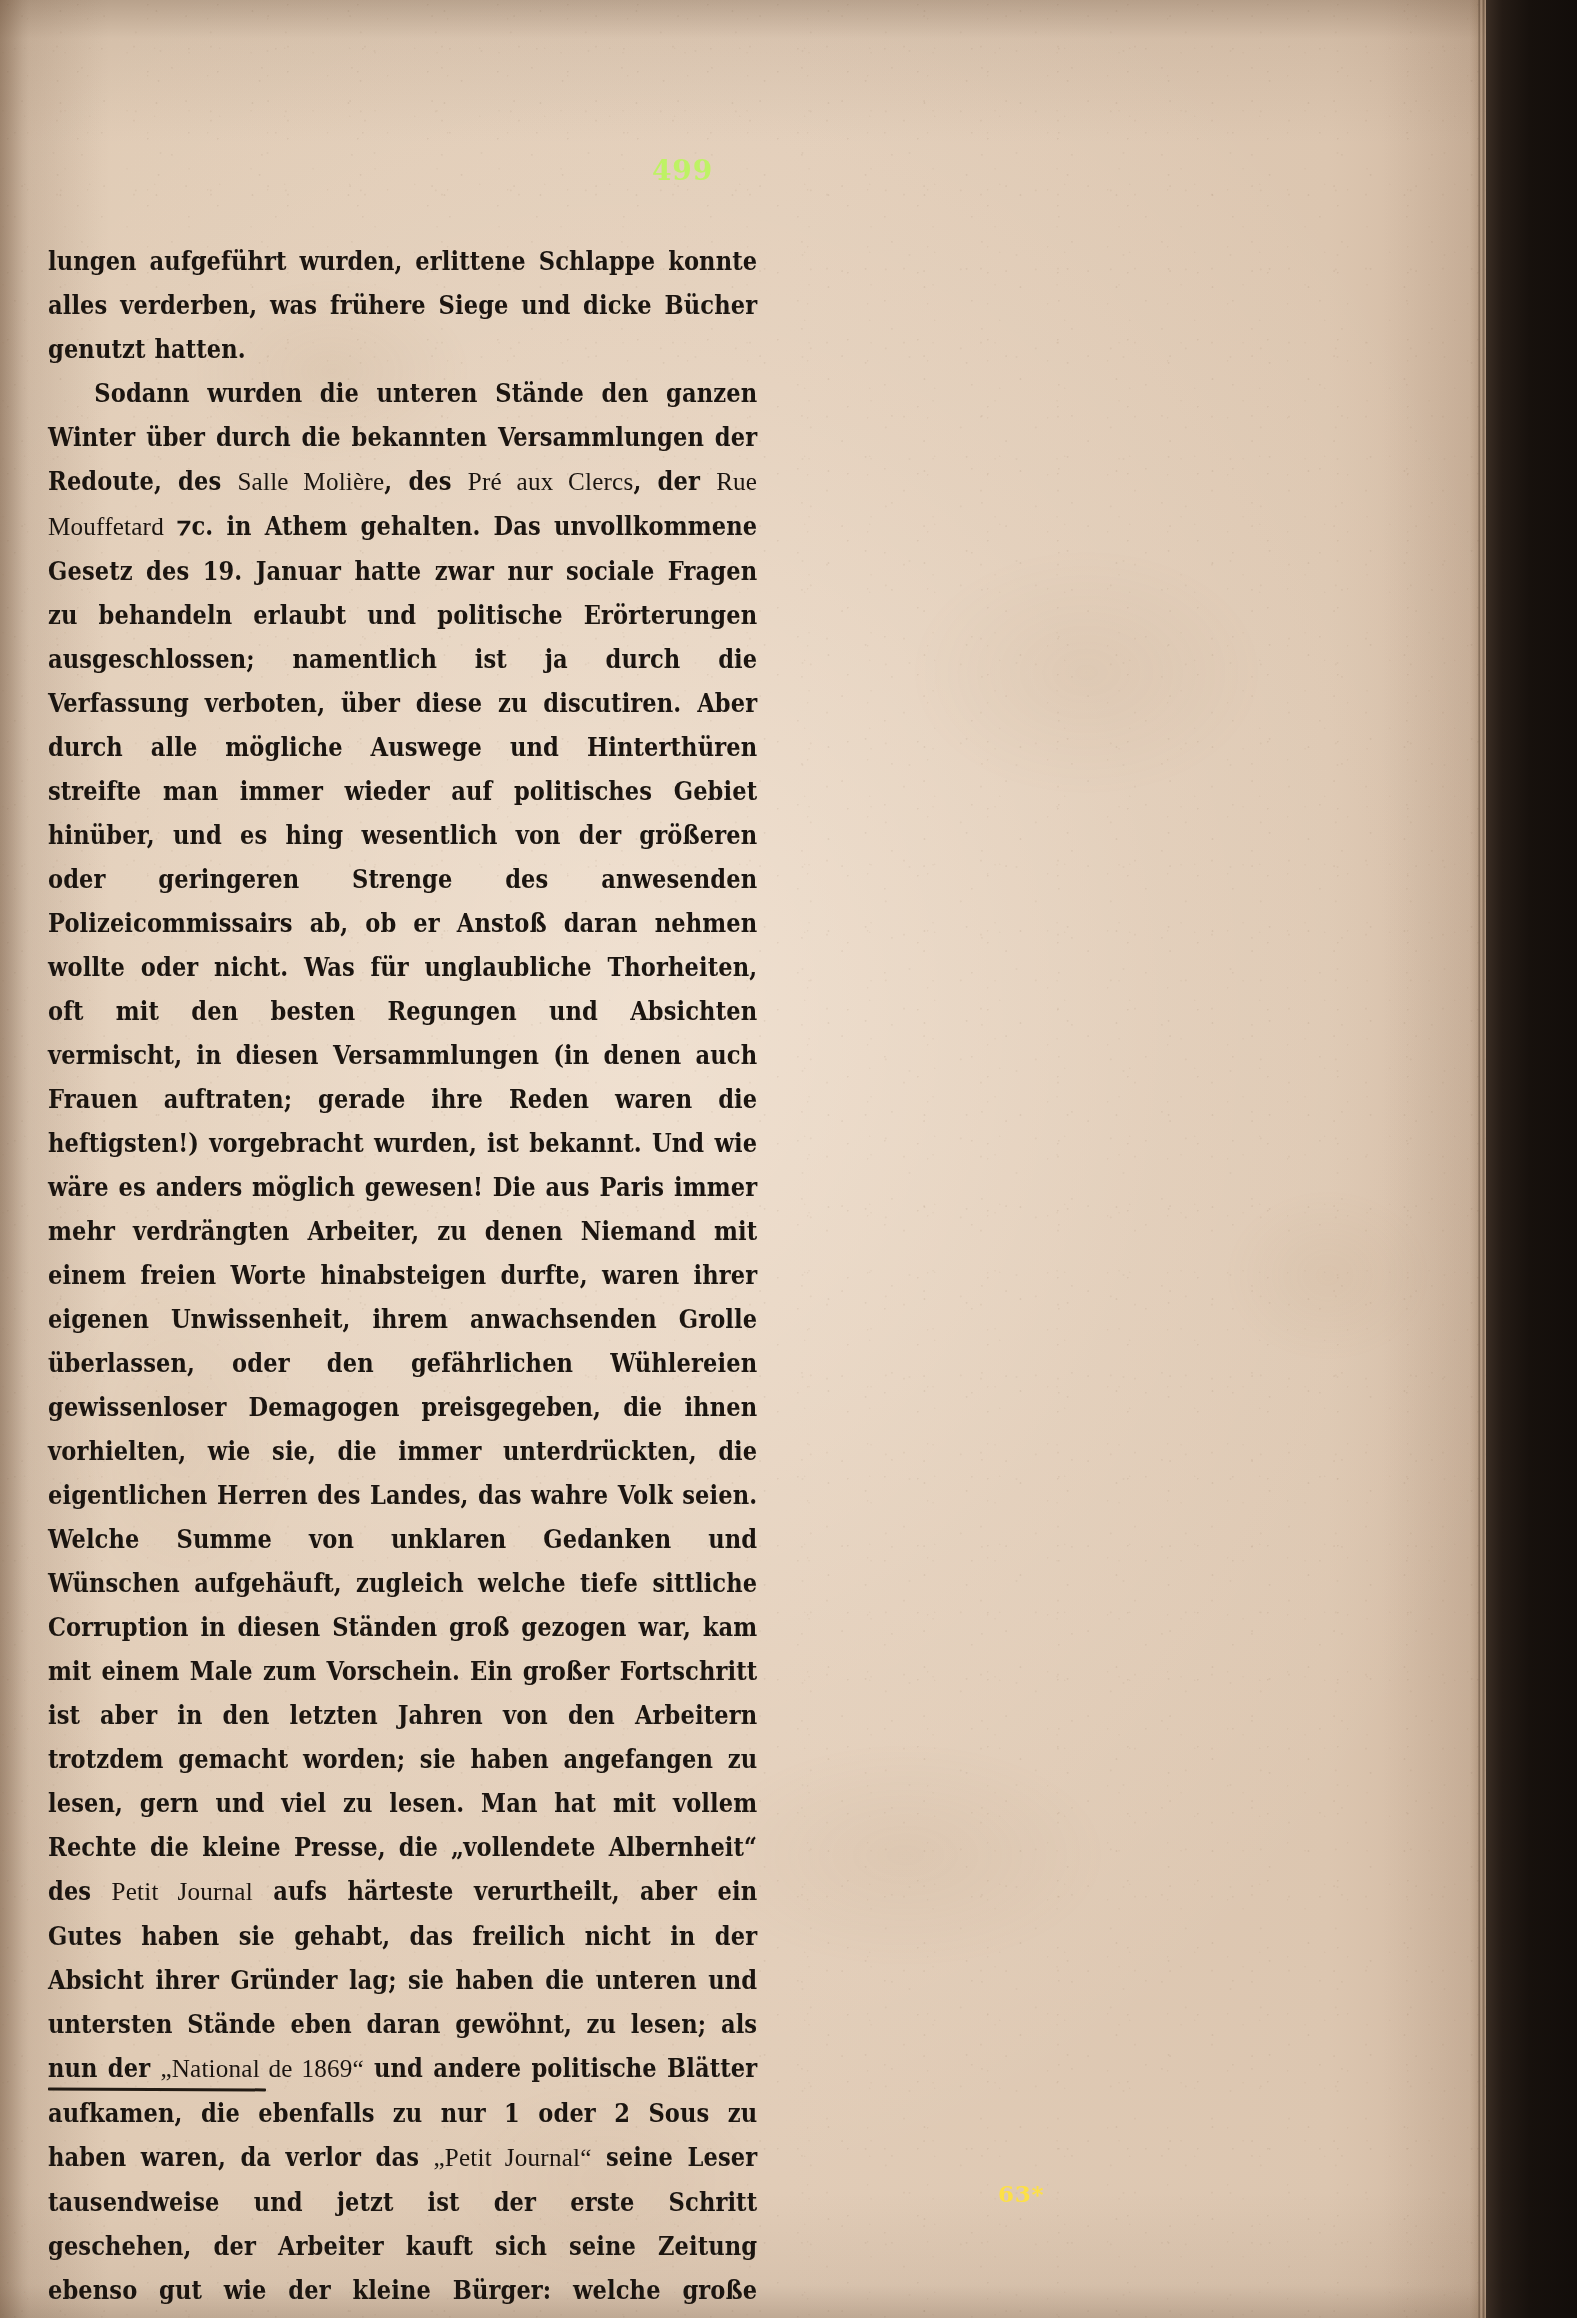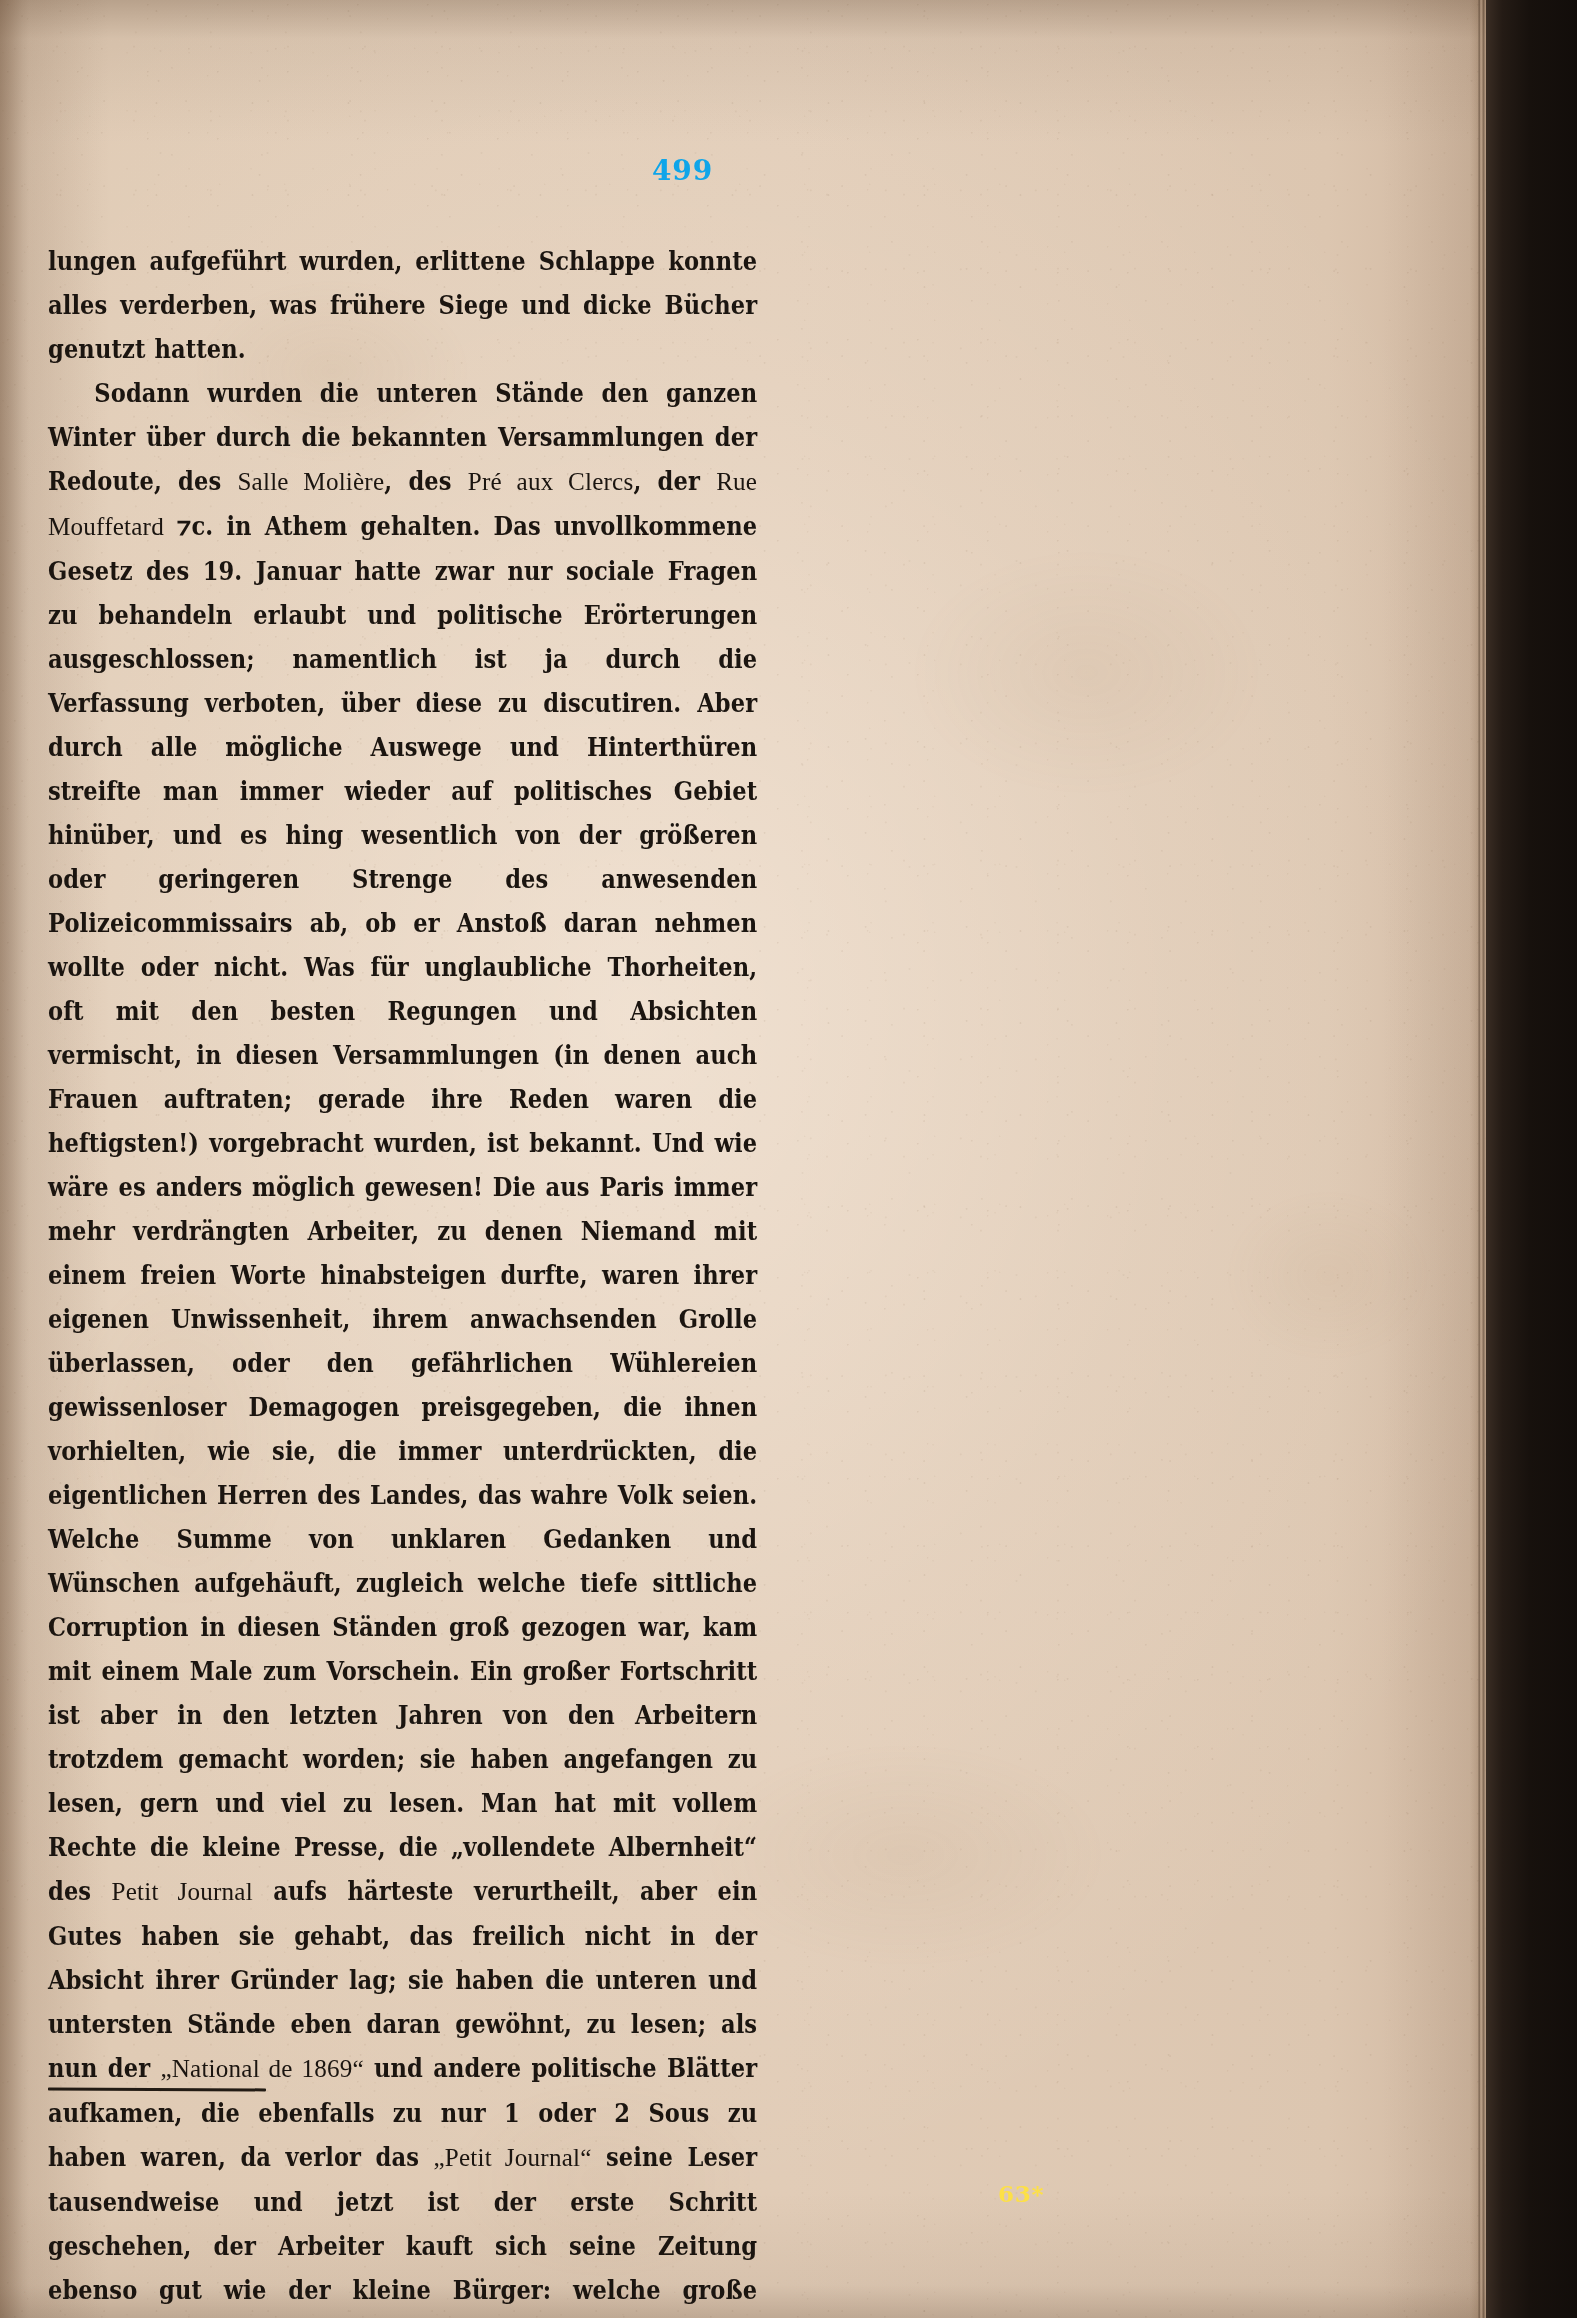--- a/index.html
+++ b/index.html
@@ -136,21 +136,21 @@
     top: 154px;
     left: 0;
     width: 1509px;
     text-align: center;
     padding-right: 144px;
     box-sizing: border-box;
     font-family: "DejaVu Serif", serif;
     font-weight: 700;
     font-size: 28px;
     letter-spacing: 0.8px;
-    color: #0ea5e9;
+    color: #bef264;
   }
 
   .textblock {
     position: absolute;
     top: 239px;
     left: 48px;
     width: 720px;
     color: #1b1510;
   }
 

